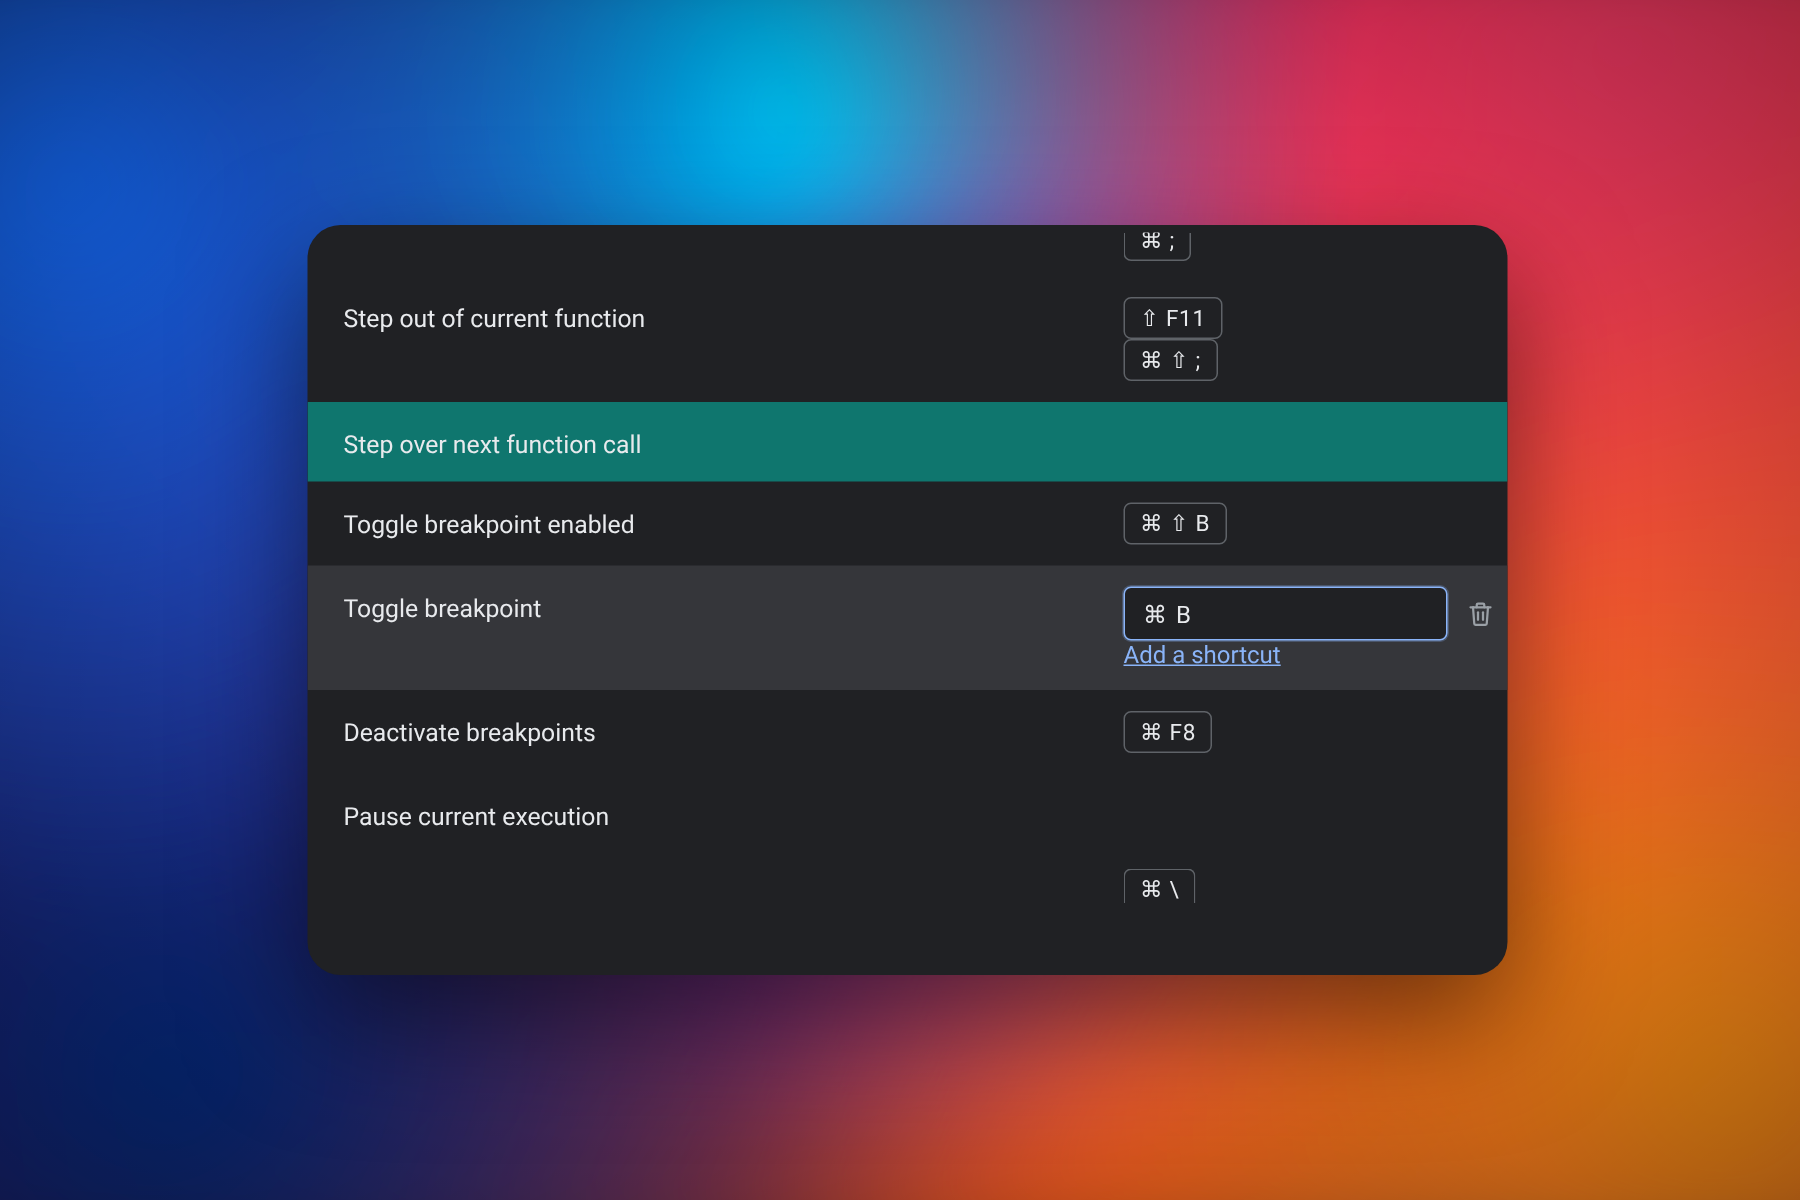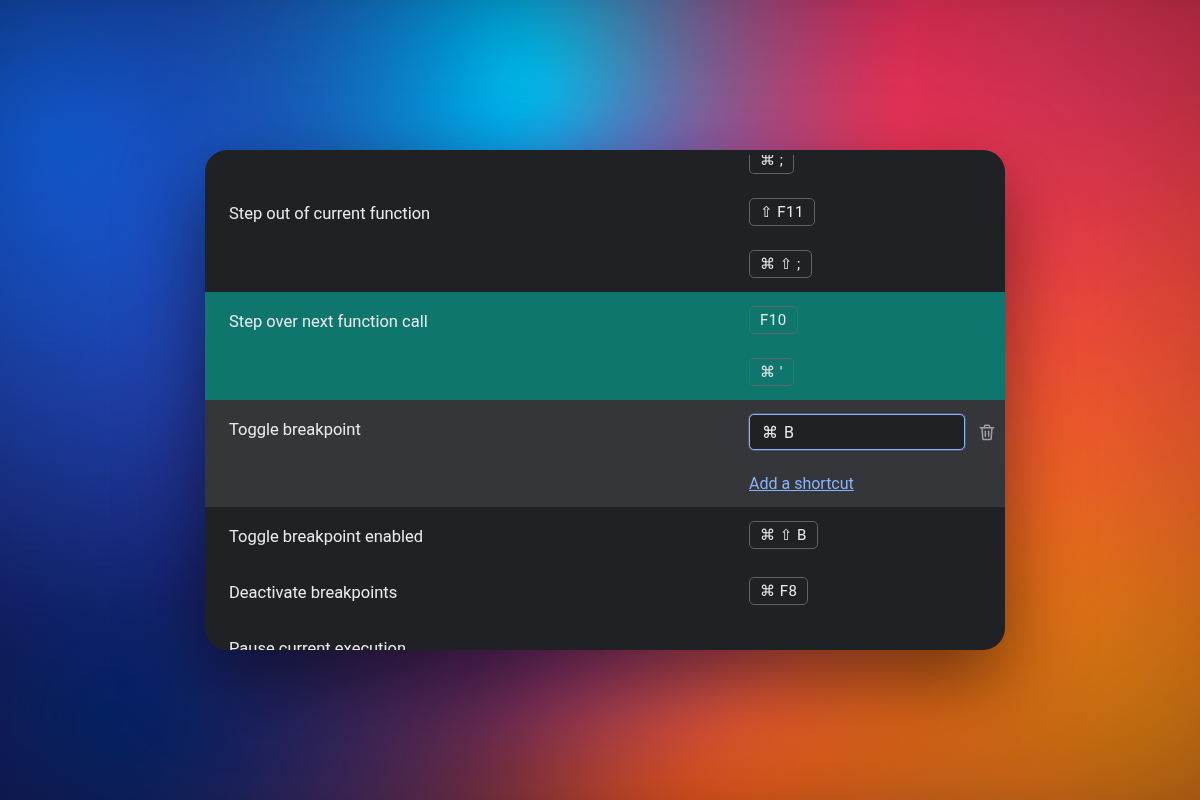--- a/index.html
+++ b/index.html
@@ -56,21 +56,21 @@
   .row.selected { background: #35363a; }
 
   .label-col {
     flex: 0 0 520px;
     padding-top: 6px;
   }
   .shortcut-col {
     flex: 1;
     display: flex;
     flex-direction: column;
-    gap: 24px;
+    gap: 0;
     align-items: flex-start;
   }
 
   .kbd {
     display: inline-flex;
     align-items: center;
     gap: 6px;
     border: 1px solid #5f6368;
     border-radius: 5px;
     padding: 4px 10px;
@@ -168,23 +168,26 @@
   <div class="row">
     <div class="label-col">Step out of current function</div>
     <div class="shortcut-col">
       <span class="kbd">⇧ F11</span>
       <span class="kbd">⌘ ⇧ ;</span>
     </div>
   </div>
 
   <div class="row alt">
     <div class="label-col">Step over next function call</div>
-    <div class="shortcut-col">
-      <span class="kbd">F10</span>
-      <span class="kbd">⌘ '</span>
+  </div>
+
+  <div class="row">
+    <div class="label-col">Toggle breakpoint enabled</div>
+    <div class="shortcut-col">
+      <span class="kbd">⌘ ⇧ B</span>
     </div>
   </div>
 
   <div class="row selected">
     <div class="label-col">Toggle breakpoint</div>
     <div class="shortcut-col">
       <div class="shortcut-line">
         <span class="kbd-input">⌘ B</span>
         <span class="trash">
           <svg viewBox="0 0 24 24" width="20" height="22" fill="none" stroke-width="1.8" stroke-linecap="round" stroke-linejoin="round">
@@ -194,27 +197,20 @@
             <path d="M10 11v6"></path>
             <path d="M14 11v6"></path>
           </svg>
         </span>
       </div>
       <span class="add-link">Add a shortcut</span>
     </div>
   </div>
 
   <div class="row">
-    <div class="label-col">Toggle breakpoint enabled</div>
-    <div class="shortcut-col">
-      <span class="kbd">⌘ ⇧ B</span>
-    </div>
-  </div>
-
-  <div class="row">
     <div class="label-col">Deactivate breakpoints</div>
     <div class="shortcut-col">
       <span class="kbd">⌘ F8</span>
     </div>
   </div>
 
   <div class="row">
     <div class="label-col">Pause current execution</div>
   </div>
   <div class="row partial-bottom">

